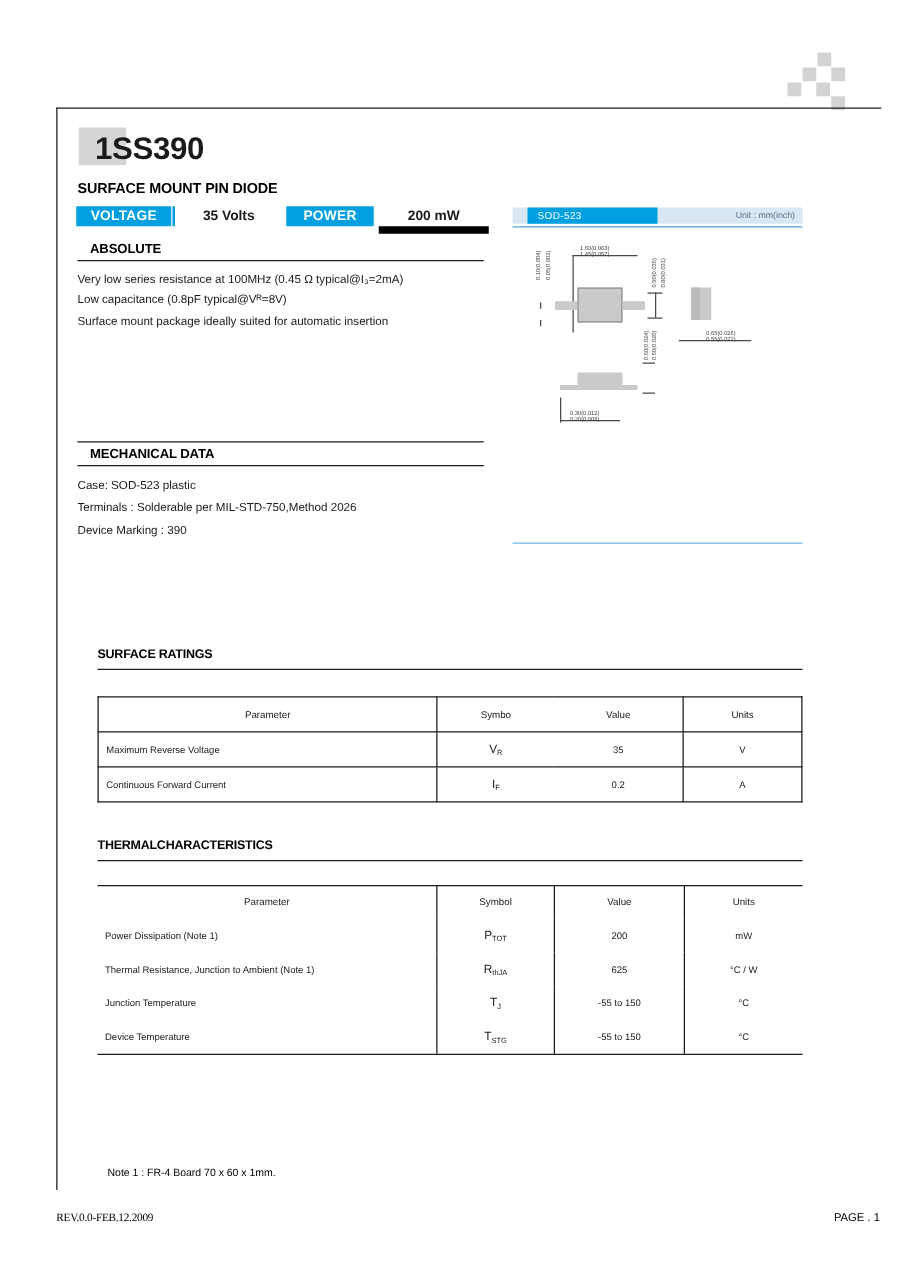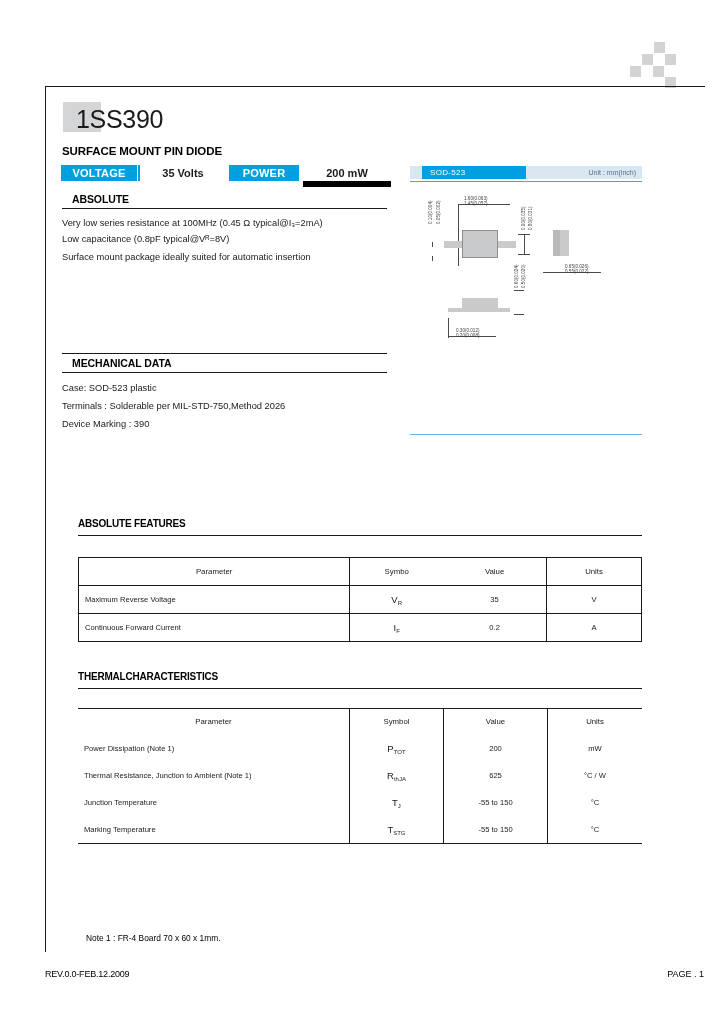--- a/index.html
+++ b/index.html
@@ -89,21 +89,21 @@
   #title-bg {
     position: absolute;
     left: 63px; top: 102px;
     width: 38px; height: 30px;
     background: #d4d5d7;
   }
   #part-title {
     position: absolute;
     left: 76px; top: 105px;
     font-size: 25px;
-    font-weight: normal;
+    font-weight: bold;
     letter-spacing: -0.3px;
     color: #1a1a1a;
   }
 
   #subtitle {
     position: absolute;
     left: 62px; top: 145px;
     font-size: 11.5px;
     font-weight: bold;
     letter-spacing: -0.1px;
@@ -309,20 +309,21 @@
   #note1 {
     position: absolute;
     left: 86px; top: 933px;
     font-size: 8.4px;
   }
   #rev {
     position: absolute;
     left: 45px; top: 969px;
     font-size: 9px;
     letter-spacing: -0.2px;
+    font-family: Liberation Serif, serif;
   }
   #pageno {
     position: absolute;
     right: 16px; top: 969px;
     font-size: 9px;
   }
 </style>
 </head>
 <body>
 
@@ -435,21 +436,21 @@
     <div class="dim-line" style="left:38px; top:146px; width:48px; height:0.8px;"></div>
     <div class="dim-text" style="left:46px; top:138px; text-align:left;">
       <b>0.30(0.012)</b>
       <b>0.20(0.008)</b>
     </div>
   </div>
 
   <div id="pkg-bottom-rule"></div>
 </div>
 
-<div class="tbl-head" style="left:78px; top:518px;">ABSOLUTE FEATURES</div>
+<div class="tbl-head" style="left:78px; top:518px;">SURFACE RATINGS</div>
 <div class="section-rule" style="left:78px; top:535px; width:564px;"></div>
 
 <table class="spec" id="tbl-abs" style="left:78px; top:557px; width:564px;">
   <tbody>
     <tr class="hdr">
       <td style="width:286px;">Parameter</td>
       <td class="nosplit-l" style="width:88px;">Symbo</td>
       <td class="nosplit-r" style="width:100px;">Value</td>
       <td style="width:90px;">Units</td>
     </tr>
@@ -502,21 +503,21 @@
     </tr>
     <tr>
       <td class="edge-l">Junction Temperature</td>
       <td class="c">
         <span class="sym"><span>T</span><sub>J</sub></span>
       </td>
       <td class="c">-55 to 150</td>
       <td class="c edge-r">°C</td>
     </tr>
     <tr>
-      <td class="edge-l">Marking Temperature</td>
+      <td class="edge-l">Device Temperature</td>
       <td class="c">
         <span class="sym"><span>T</span><sub>STG</sub></span>
       </td>
       <td class="c">-55 to 150</td>
       <td class="c edge-r">°C</td>
     </tr>
   </tbody>
 </table>
 <div id="thermal-line-bot" style="top:843px;"></div>
 

